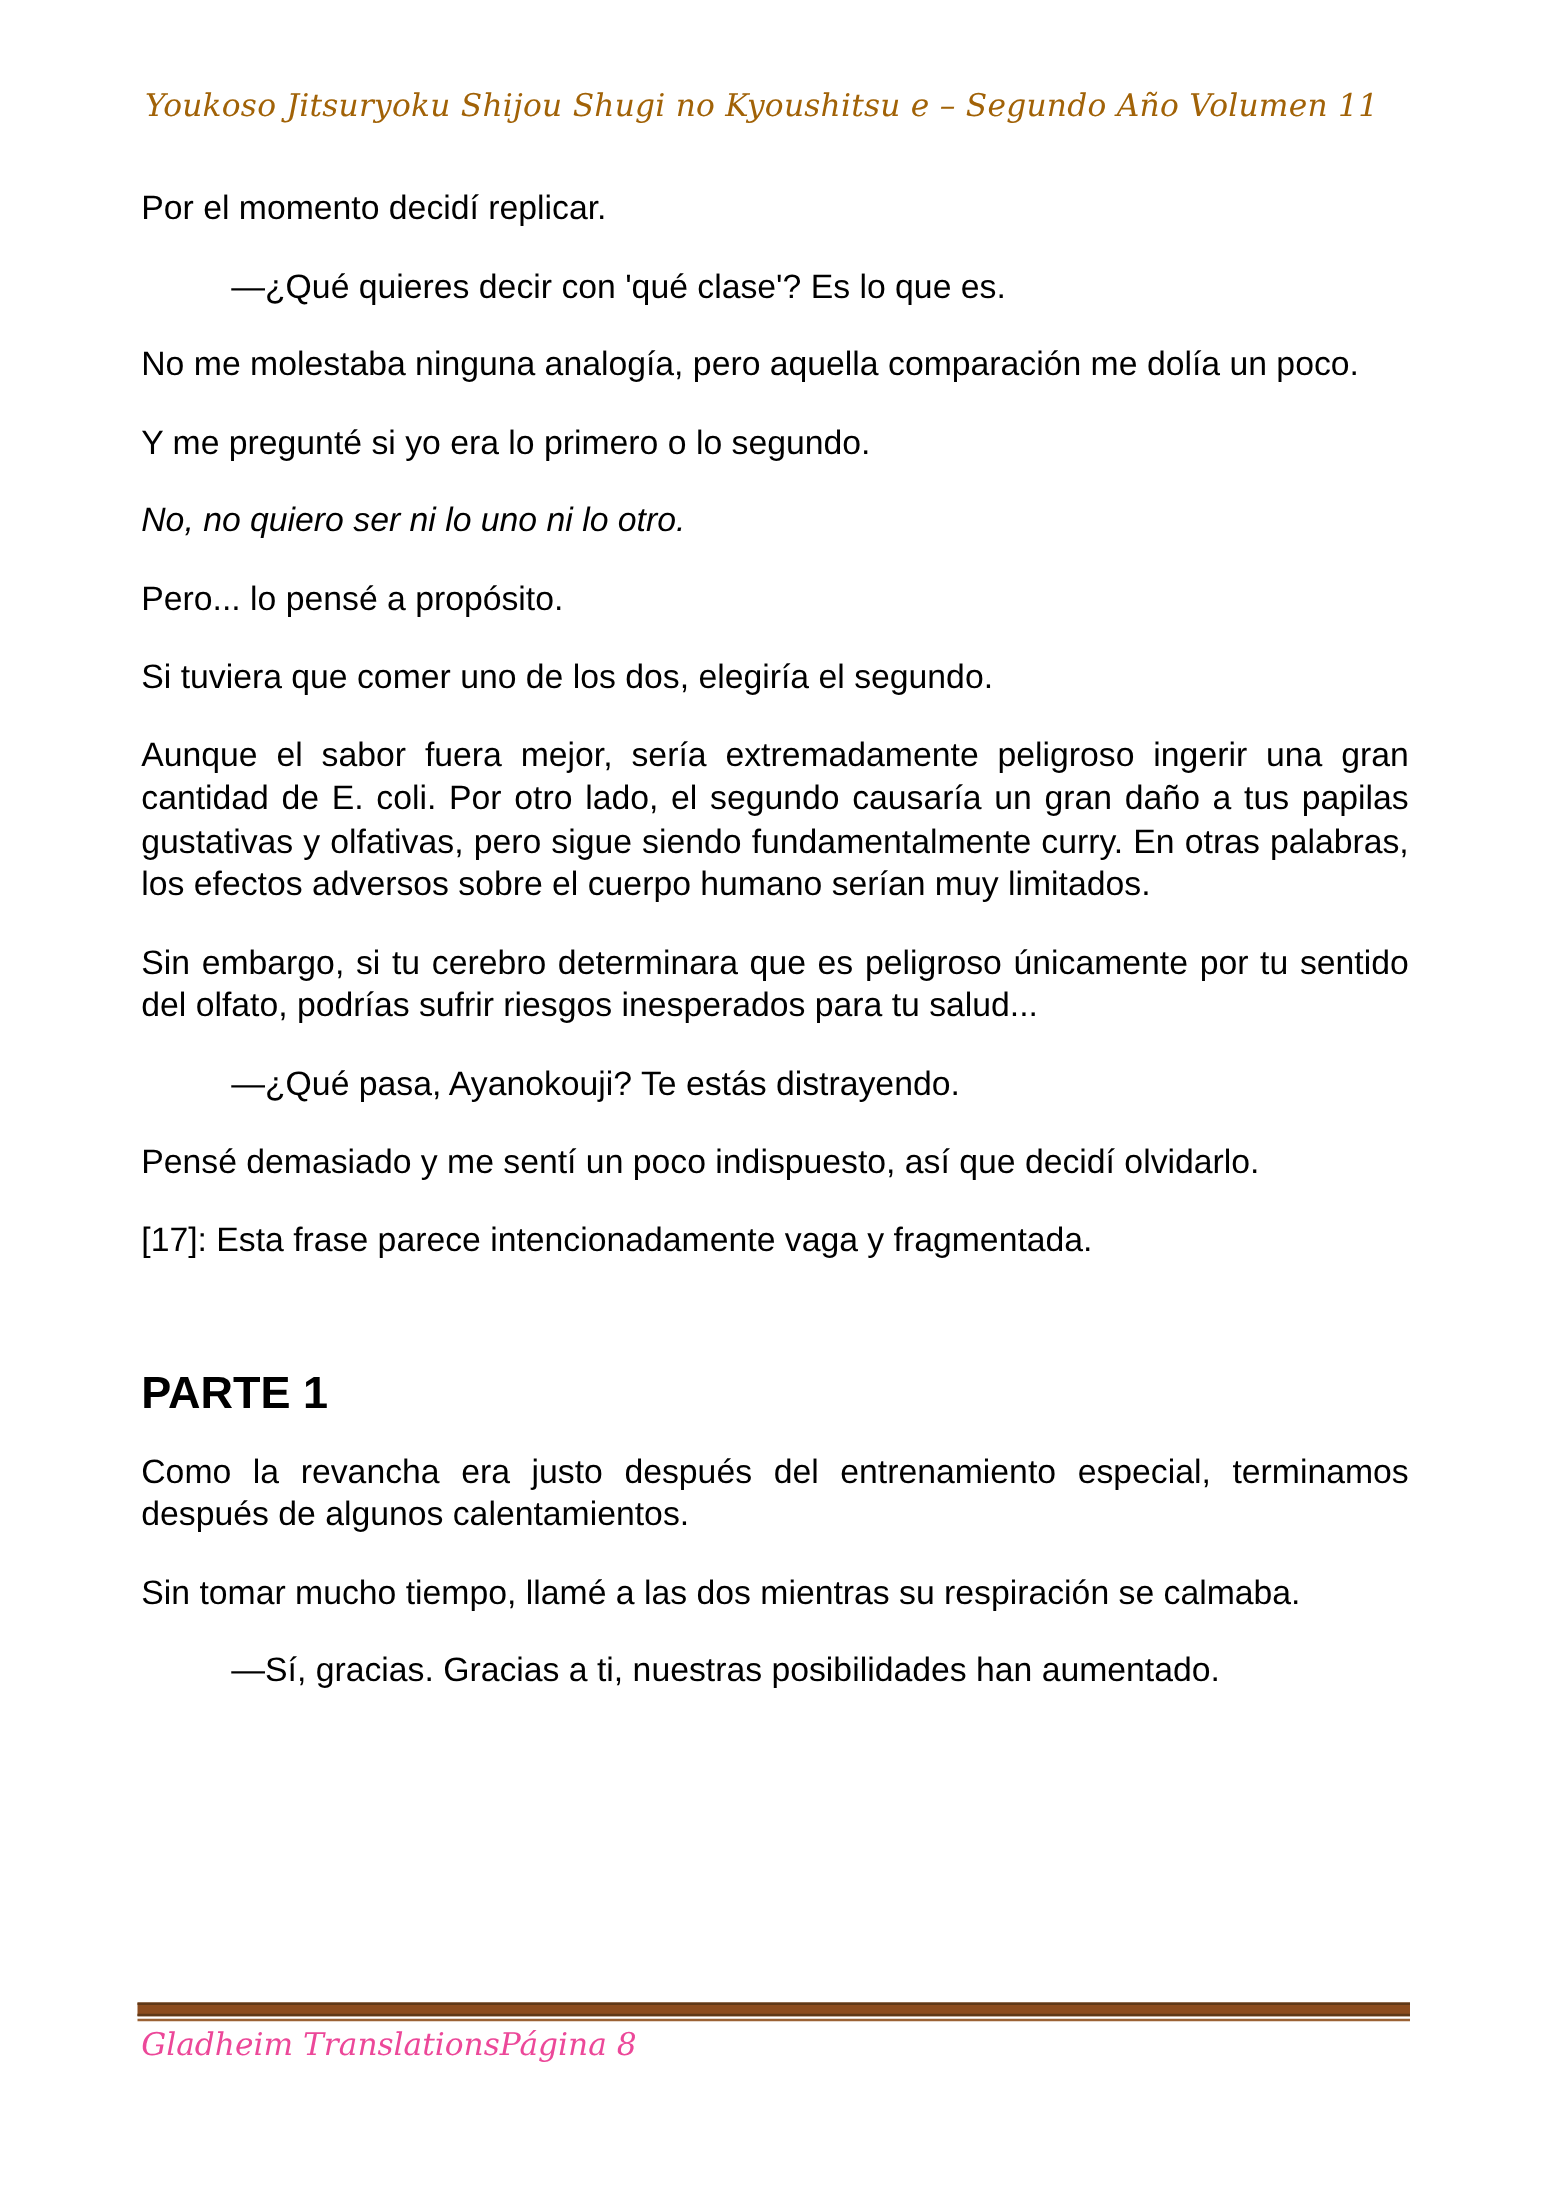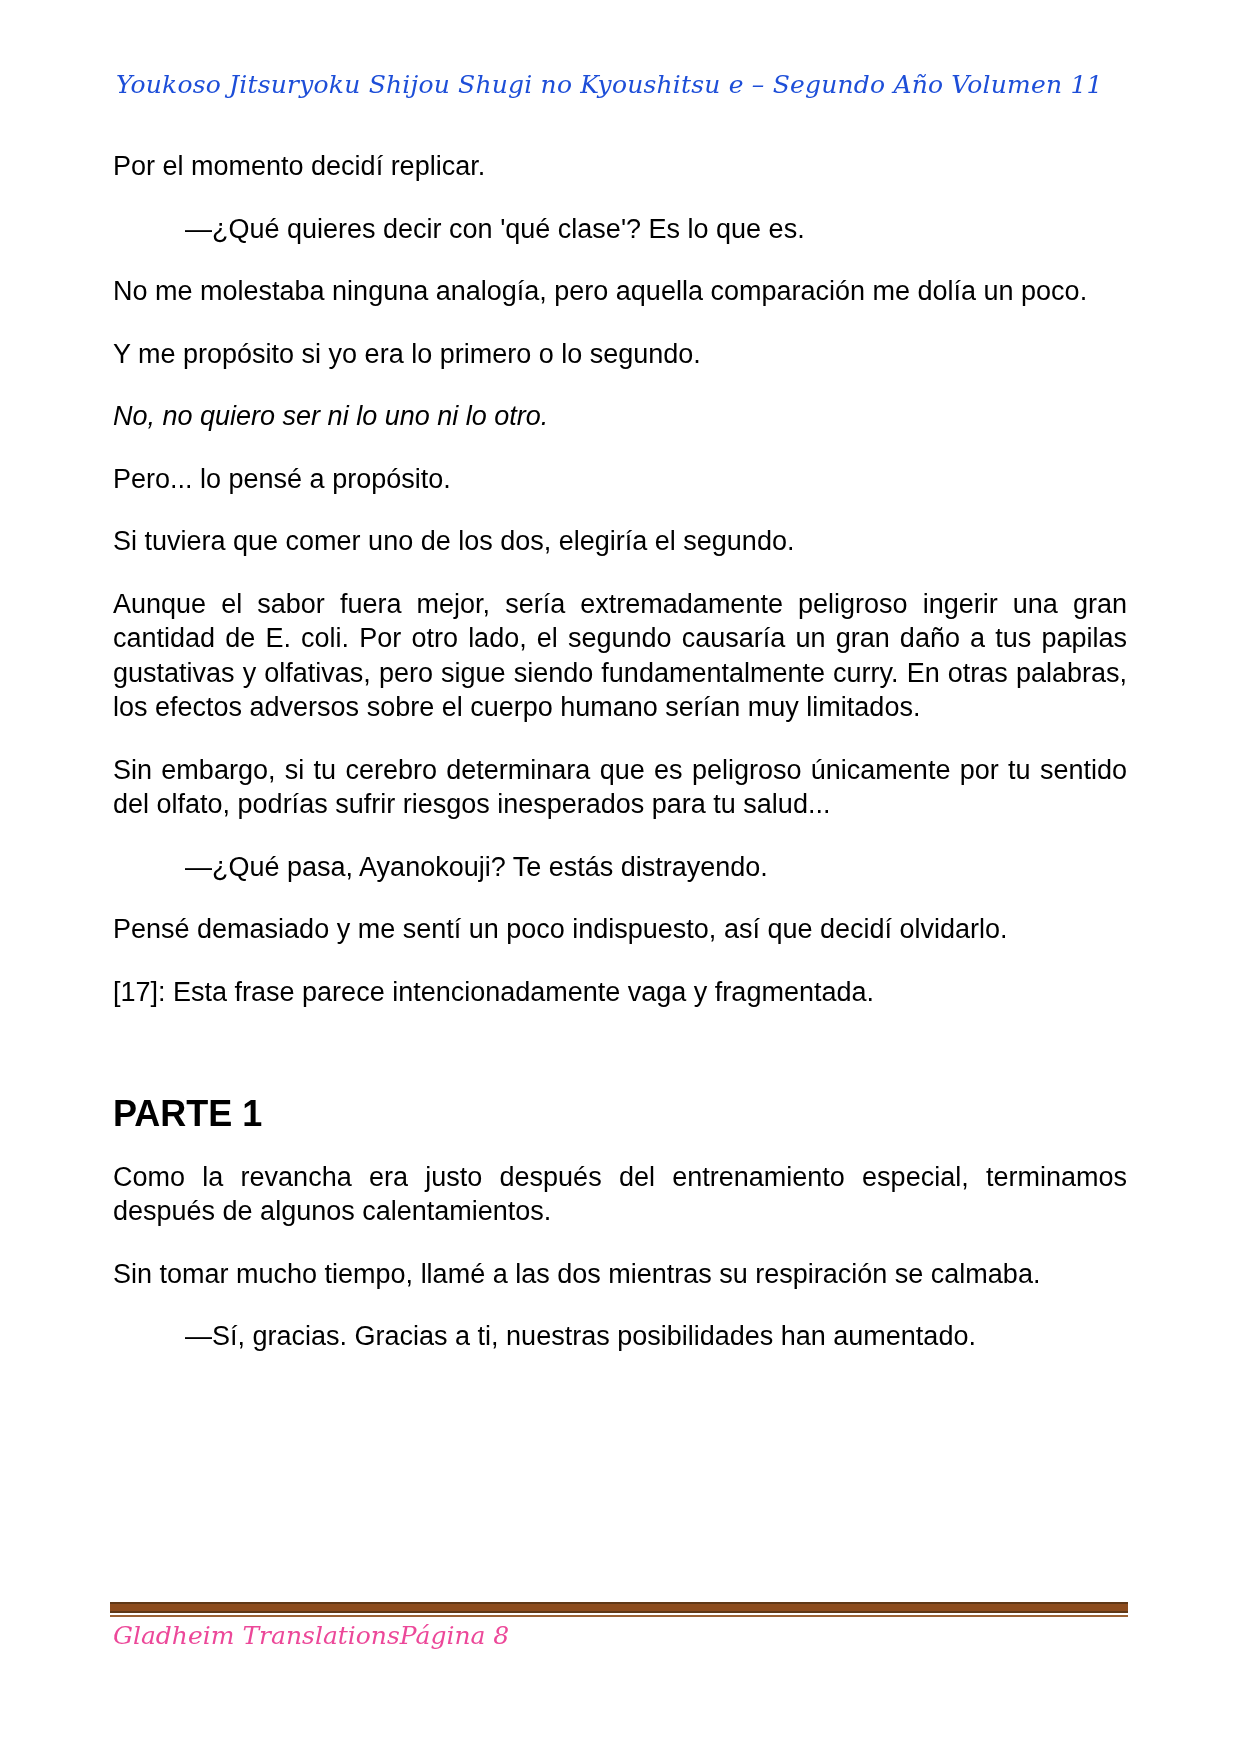--- a/index.html
+++ b/index.html
@@ -16,21 +16,21 @@
   .header-title {
     position: absolute;
     left: 116px;
     top: 70px;
     width: 1010px;
     font-family: "DejaVu Serif", serif;
     font-style: italic;
     font-size: 25px;
     letter-spacing: 0.2px;
     white-space: nowrap;
-    color: #1d4ed8;
+    color: #a16207;
   }
   
   .content {
     position: absolute;
     left: 113px;
     top: 149px;
     width: 1014px;
     font-size: 27px;
     line-height: 34.5px;
   }
@@ -85,21 +85,21 @@
 <body>
 
 <div class="page">
 
   <div class="header-title">Youkoso Jitsuryoku Shijou Shugi no Kyoushitsu e – Segundo Año Volumen 11</div>
 
   <div class="content">
     <p>Por el momento decidí replicar.</p>
     <p class="dialog">—¿Qué quieres decir con 'qué clase'? Es lo que es.</p>
     <p>No me molestaba ninguna analogía, pero aquella comparación me dolía un poco.</p>
-    <p>Y me propósito si yo era lo primero o lo segundo.</p>
+    <p>Y me pregunté si yo era lo primero o lo segundo.</p>
     <p class="italic">No, no quiero ser ni lo uno ni lo otro.</p>
     <p>Pero... lo pensé a propósito.</p>
     <p>Si tuviera que comer uno de los dos, elegiría el segundo.</p>
     <p>Aunque el sabor fuera mejor, sería extremadamente peligroso ingerir una gran cantidad de E. coli. Por otro lado, el segundo causaría un gran daño a tus papilas gustativas y olfativas, pero sigue siendo fundamentalmente curry. En otras palabras, los efectos adversos sobre el cuerpo humano serían muy limitados.</p>
     <p>Sin embargo, si tu cerebro determinara que es peligroso únicamente por tu sentido del olfato, podrías sufrir riesgos inesperados para tu salud...</p>
     <p class="dialog">—¿Qué pasa, Ayanokouji? Te estás distrayendo.</p>
     <p>Pensé demasiado y me sentí un poco indispuesto, así que decidí olvidarlo.</p>
     <p>[17]: Esta frase parece intencionadamente vaga y fragmentada.</p>
 
     <h2 class="section-heading">PARTE 1</h2>

